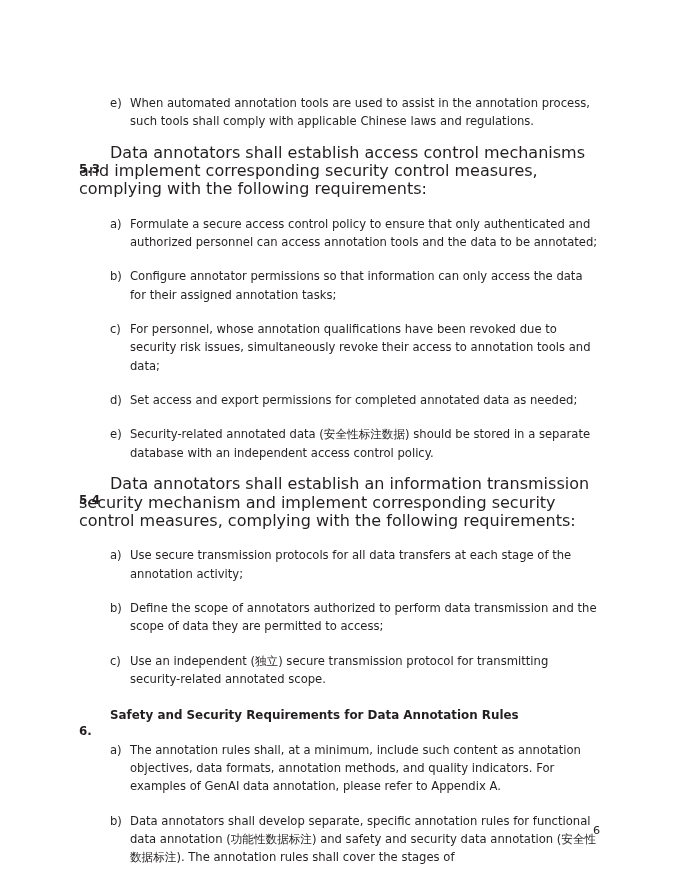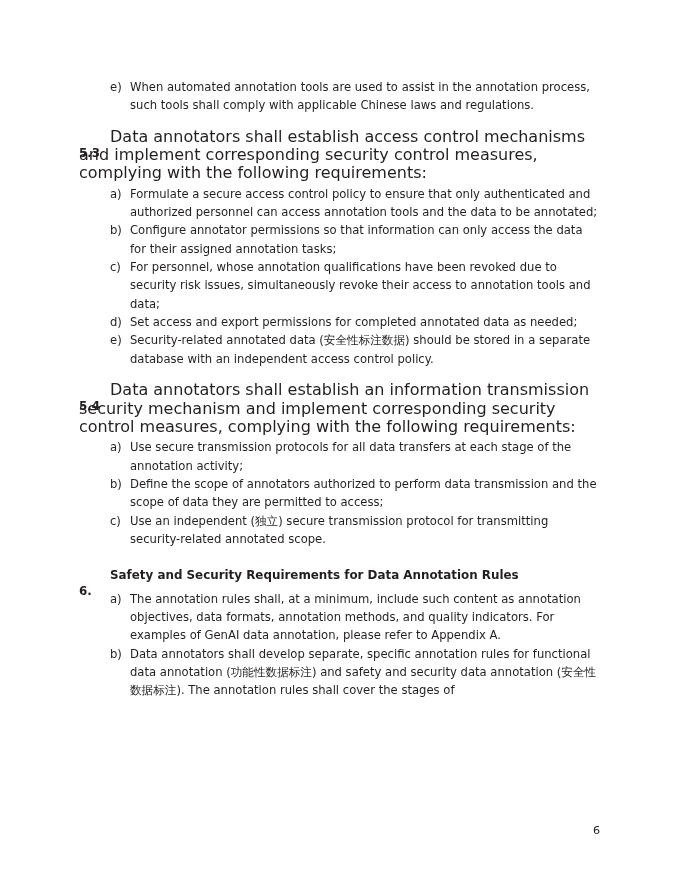--- a/index.html
+++ b/index.html
@@ -50,20 +50,21 @@
     position: absolute;
     left: 31px;
     top: 0;
     width: 20px;
     text-align: left;
     font-size: 11.6px;
     line-height: 18.35px;
   }
   .list-item .itemtext {
     display: block;
+    margin-top: 16px;
   }
 
   
   .heading {
     font-weight: bold;
     font-size: 11.9px;
     line-height: 18.35px;
     position: relative;
     padding-left: 31px;
     margin-top: 13px;

